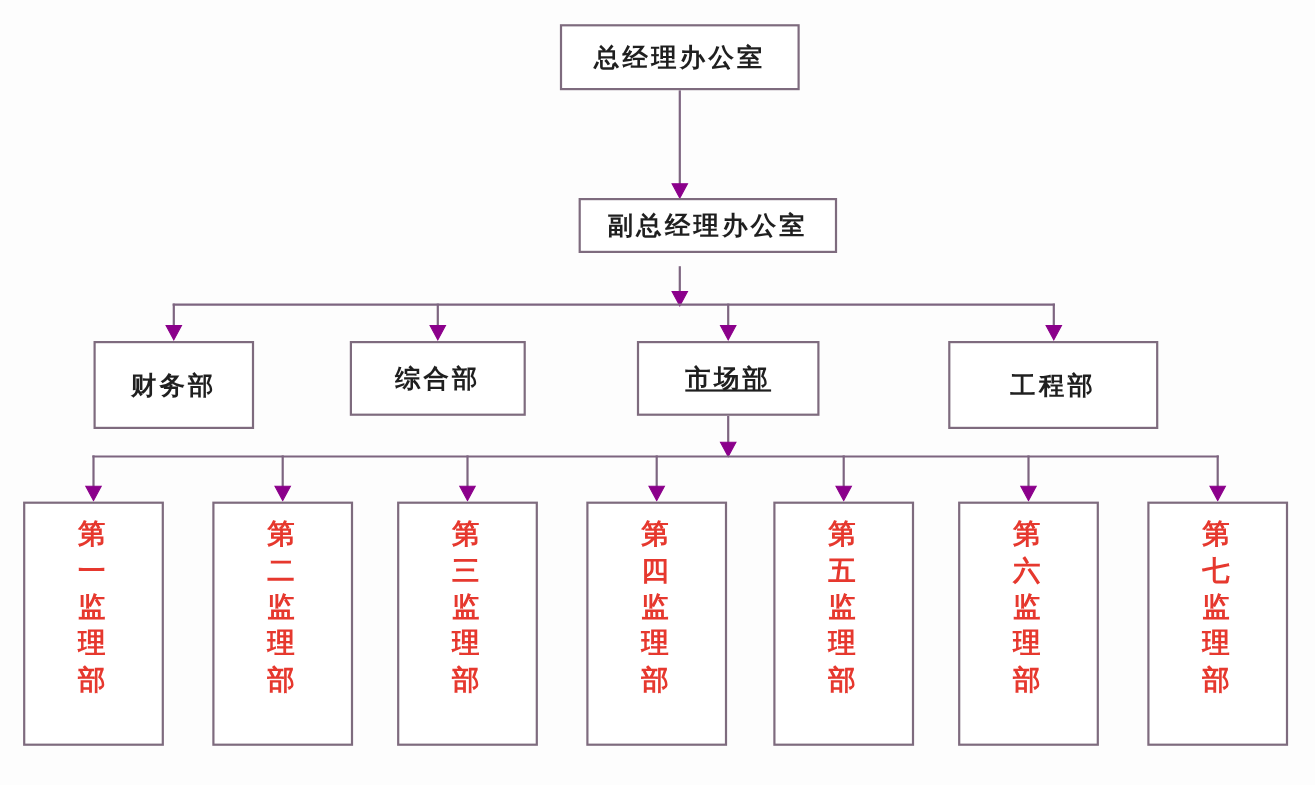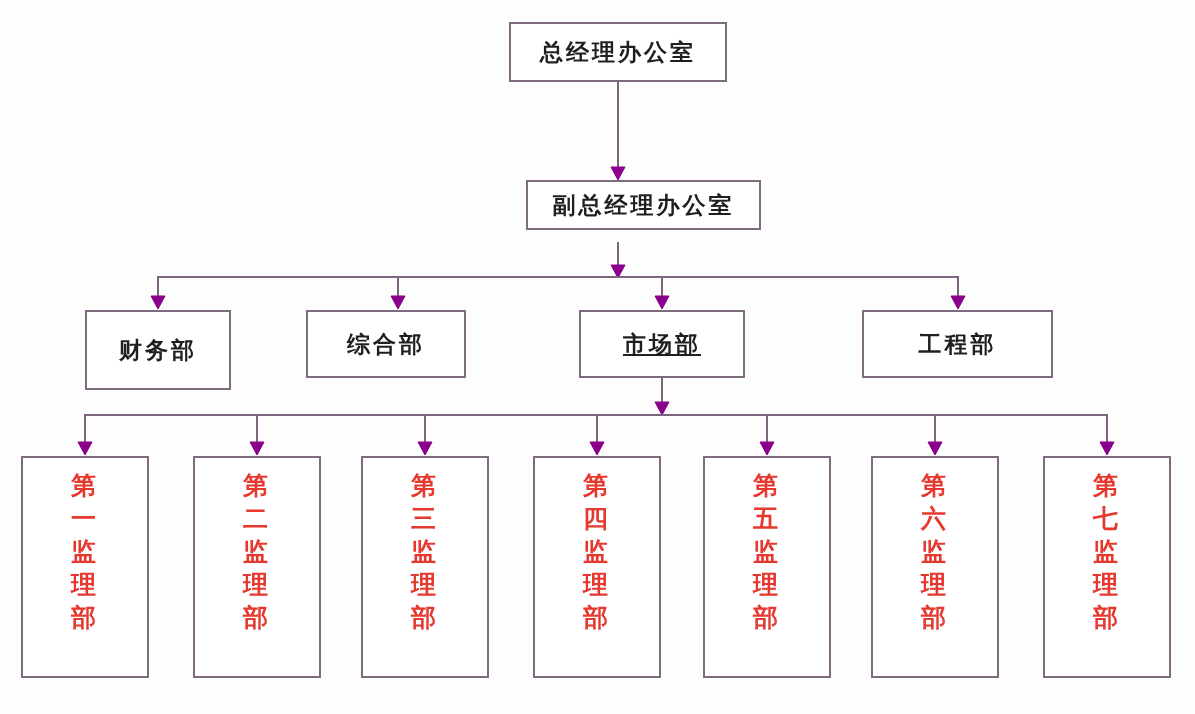--- a/index.html
+++ b/index.html
@@ -124,27 +124,27 @@
     <span>总经理办公室</span>
   </div>
 
   <div class="node" style="left:502px;top:180px;width:235px;height:50px;margin-left:24px;">
     <span>副总经理办公室</span>
   </div>
 
   <div class="node" style="left:85px;top:310px;width:146px;height:80px;">
     <span>财务部</span>
   </div>
-  <div class="node" style="left:306px;top:310px;width:160px;height:68px;">
+  <div class="node" style="left:318px;top:310px;width:160px;height:68px;">
     <span>综合部</span>
   </div>
   <div class="node" style="left:579px;top:310px;width:166px;height:68px;text-decoration:underline;">
     <span>市场部</span>
   </div>
-  <div class="node" style="left:862px;top:310px;width:191px;height:68px;">
+  <div class="node" style="left:862px;top:310px;width:191px;height:80px;">
     <span>工程部</span>
   </div>
 
   <div class="node leaf" style="left:21px;top:456px;width:128px;height:222px;">
     <div class="vchars">
         <div>第</div>
         <div>一</div>
         <div>监</div>
         <div>理</div>
         <div>部</div>

